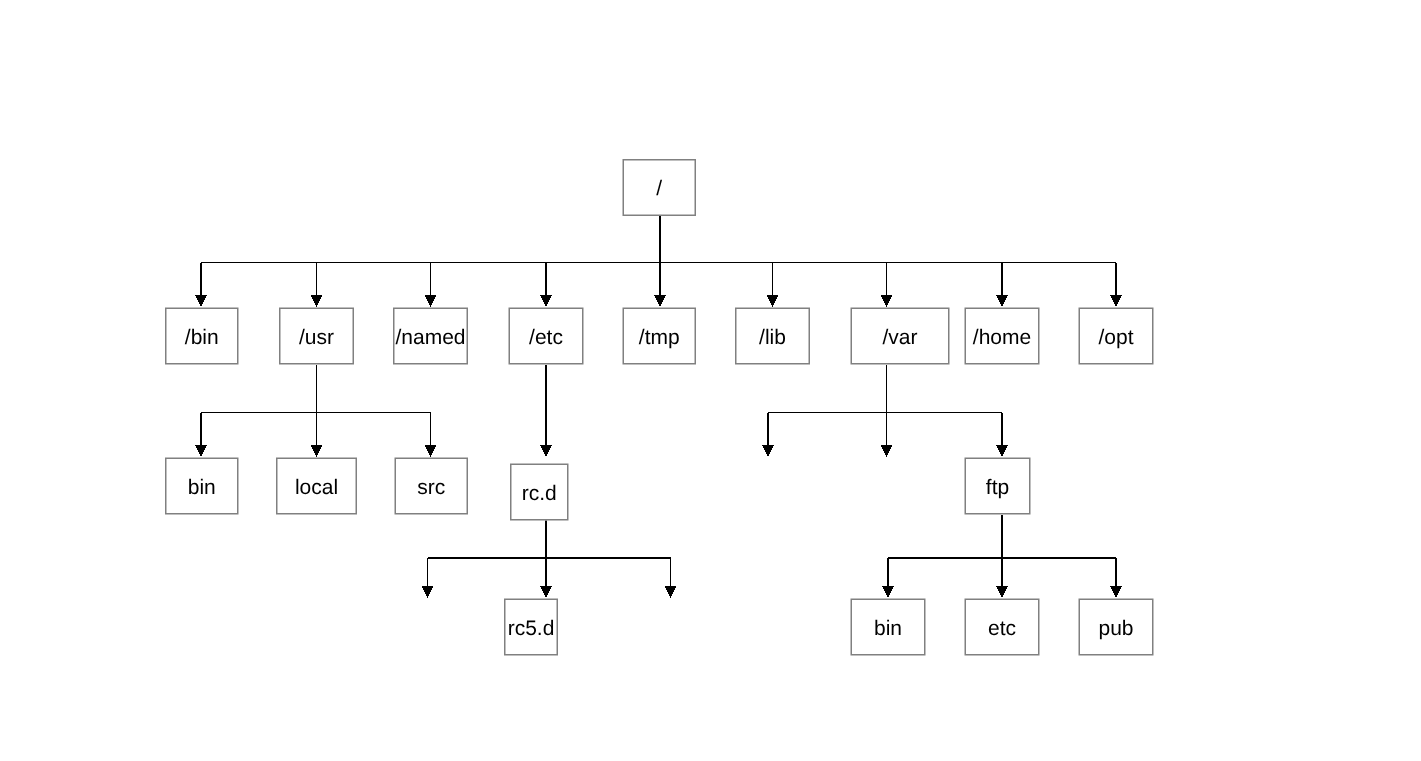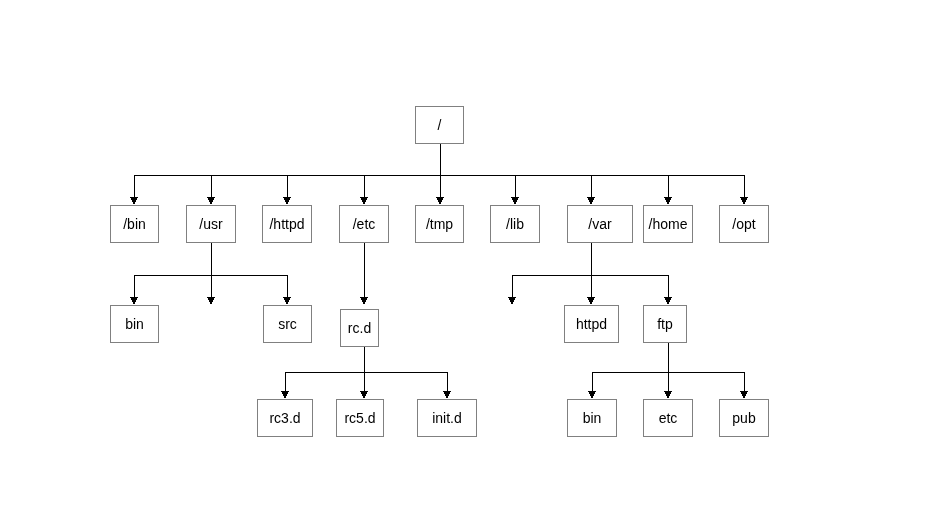--- a/index.html
+++ b/index.html
@@ -96,34 +96,32 @@
       <line x1="592" y1="372" x2="592" y2="398" marker-end="url(#arrow)"></line>
       <line x1="668" y1="372" x2="668" y2="398" marker-end="url(#arrow)"></line>
       <line x1="744" y1="372" x2="744" y2="398" marker-end="url(#arrow)"></line>
     </g>
   </svg>
 
   <div class="node" style="left:415px;top:106px;width:49px">/</div>
 
   <div class="node" style="left:110px;top:205px;width:49px">/bin</div>
   <div class="node" style="left:186px;top:205px;width:50px">/usr</div>
-  <div class="node" style="left:262px;top:205px;width:50px">/httpd</div>
+  <div class="node" style="left:262px;top:205px;width:50px">/named</div>
   <div class="node" style="left:339px;top:205px;width:50px">/etc</div>
   <div class="node" style="left:415px;top:205px;width:49px">/tmp</div>
   <div class="node" style="left:490px;top:205px;width:50px">/lib</div>
   <div class="node" style="left:567px;top:205px;width:66px">/var</div>
   <div class="node" style="left:643px;top:205px;width:50px">/home</div>
   <div class="node" style="left:719px;top:205px;width:50px">/opt</div>
 
   <div class="node" style="left:110px;top:305px;width:49px">bin</div>
+  <div class="node" style="left:184px;top:305px;width:54px">local</div>
   <div class="node" style="left:263px;top:305px;width:49px">src</div>
   <div class="node" style="left:340px;top:309px;width:39px">rc.d</div>
-  <div class="node" style="left:564px;top:305px;width:55px">httpd</div>
   <div class="node" style="left:643px;top:305px;width:44px">ftp</div>
 
-  <div class="node" style="left:257px;top:399px;width:56px">rc3.d</div>
-  <div class="node" style="left:336px;top:399px;width:48px">rc5.d</div>
-  <div class="node" style="left:417px;top:399px;width:60px">init.d</div>
+  <div class="node" style="left:336px;top:399px;width:36px">rc5.d</div>
   <div class="node" style="left:567px;top:399px;width:50px">bin</div>
   <div class="node" style="left:643px;top:399px;width:50px">etc</div>
   <div class="node" style="left:719px;top:399px;width:50px">pub</div>
 
 </div>
 
 </body></html>

